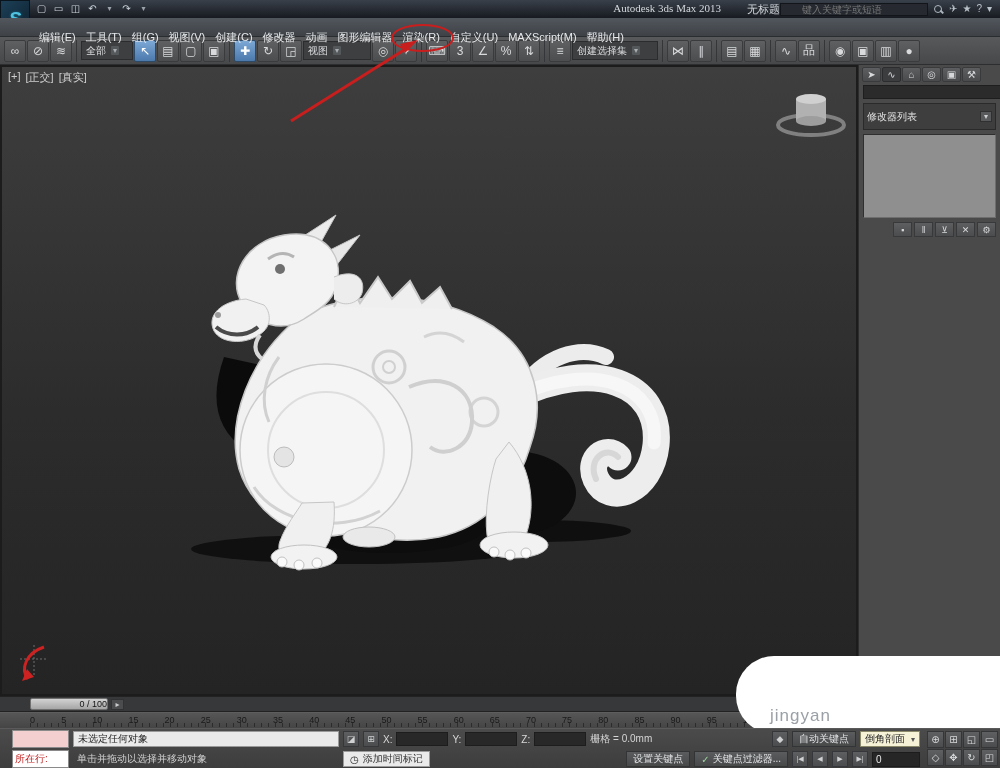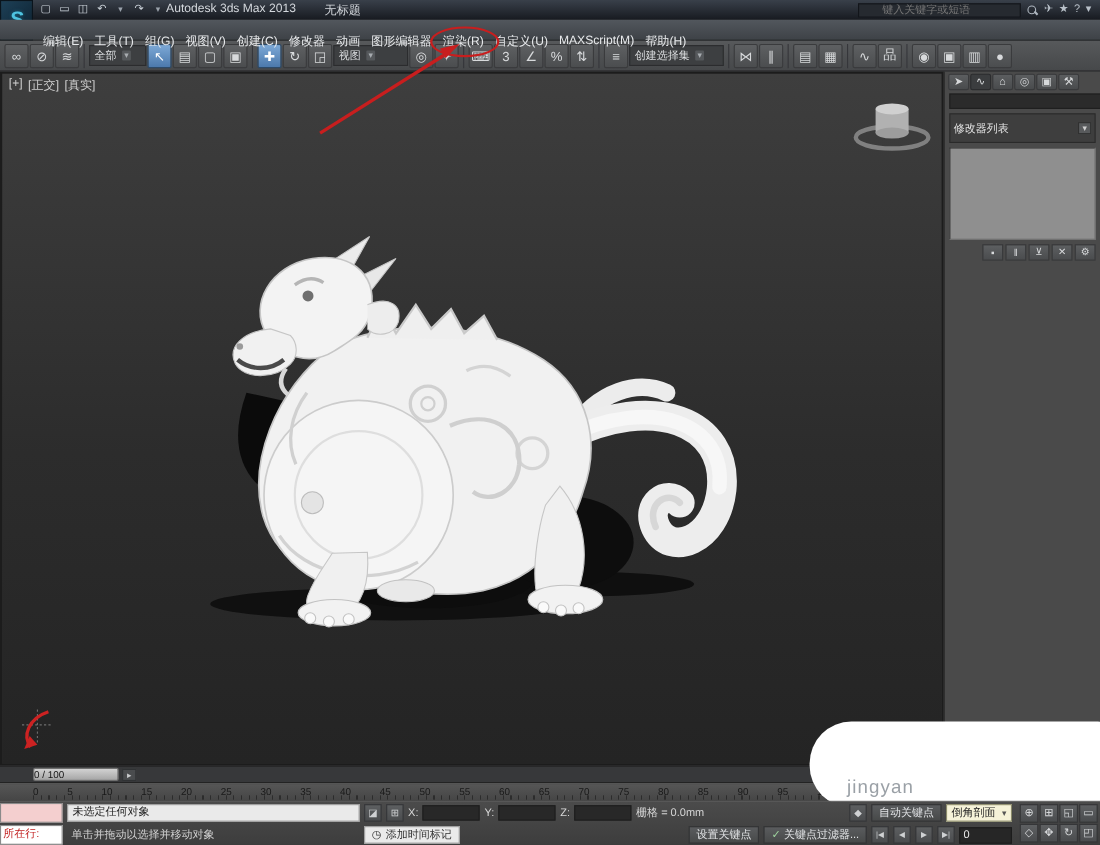--- a/index.html
+++ b/index.html
@@ -13,21 +13,21 @@
     color:#c8ccd2; font-size:11px; z-index:20; }
   .logo { position:absolute; top:0; left:0; width:30px; height:37px; z-index:30;
     background:linear-gradient(135deg,#1d4057,#0c1e2c); border:1px solid #0a141c;
     display:flex; align-items:center; justify-content:center; }
   .logo span { font-size:19px; font-weight:bold; font-style:italic; color:#4fc3e0;
     text-shadow:0 0 3px #1a6f8a; }
   .qat { margin-left:34px; display:flex; align-items:center; gap:2px; }
   .qbtn { min-width:15px; height:14px; color:#ccd3da; font-size:10px; line-height:14px;
     text-align:center; border-radius:2px; }
   .qcaret { font-size:8px; color:#9aa2ab; }
-  .title-wrap { flex:1; display:flex; justify-content:flex-start; gap:26px; color:#d4d8dd; }
+  .title-wrap { flex:1; display:flex; justify-content:flex-end; gap:26px; color:#d4d8dd;font-family:Liberation Serif, serif; }
   .infocenter { display:flex; align-items:center; gap:5px; margin-right:8px; }
   .search-input { width:148px; height:13px; background:#262a30; border:1px solid #12151a;
     color:#8a9097; font-size:10px; padding:0 21px; }
   .mag { position:relative; width:11px; height:11px; display:inline-block; }
   .mag::before { content:""; position:absolute; left:1px; top:1px; width:6px; height:6px;
     border:1.5px solid #aeb6bf; border-radius:50%; }
   .mag::after { content:""; position:absolute; left:7px; top:7px; width:4px; height:1.5px;
     background:#aeb6bf; transform:rotate(45deg); }
   .ic { color:#b9c1c9; font-size:10px; line-height:12px; }
 
@@ -86,35 +86,35 @@
     border:1px solid #2f2f2f; border-right-color:#6e6e6e; border-bottom-color:#6e6e6e; }
   .stacktools { display:flex; justify-content:flex-end; gap:2px; margin:0 4px; }
   .sbtn { width:19px; height:15px; background:linear-gradient(#5d5f61,#4a4c4e); border:1px solid #38393b;
     color:#d8dadc; font-size:9px; display:flex; align-items:center; justify-content:center; }
 
   
   .trackbar { position:absolute; top:696px; left:0; width:858px; height:16px;
     background:#37383a; border:1px solid #222; border-left:none; }
   .tb-handle { position:absolute; left:30px; top:1px; width:78px; height:12px;
     background:linear-gradient(#d2d2d2,#a6a6a6); border:1px solid #6f6f6f; border-radius:2px;
-    color:#151515; font-size:9px; text-align:left; line-height:11px; }
+    color:#151515; font-size:9px; text-align:right; line-height:11px; }
   .tb-next { position:absolute; left:111px; top:2px; width:13px; height:11px;
     background:#4a4c4e; border:1px solid #303234; color:#c9cbcd; font-size:8px;
     display:flex; align-items:center; justify-content:center; }
   .ruler { position:absolute; top:712px; left:0; width:858px; height:16px;
     background:linear-gradient(#565656,#454545); border-top:1px solid #5e5e5e; }
   .ruler-nums { position:absolute; left:30px; right:100px; top:2px; display:flex;
     justify-content:space-between; font-size:9px; color:#191919; }
   .ruler::after { content:""; position:absolute; left:30px; right:100px; bottom:1px; height:4px;
     background:repeating-linear-gradient(90deg,#2c2c2c 0 1px,transparent 1px 7px); }
 
   
   .statusbar { position:absolute; top:728px; left:0; right:0; height:40px;
     background:linear-gradient(#4b4b4b,#3d3d3d); border-top:1px solid #5a5a5a; z-index:12; }
-  .srow { display:flex; align-items:center; height:20px; gap:4px; padding:0 2px 0 0; }
+  .srow { display:flex; align-items:center; height:20px; gap:4px; padding:0 2px 0 12px; }
   .ms-macro { width:57px; height:18px; background:#f4cfcf; border:1px solid #8a8a8a; flex:none; }
   .ms-listener { width:57px; height:18px; background:#fff; border:1px solid #8a8a8a; flex:none;
     color:#c22222; font-size:10px; line-height:16px; padding:0 2px; white-space:nowrap; overflow:hidden; }
   .status-field { width:266px; height:16px; background:#eaeaea; border:1px solid #9a9a9a;
     color:#222; font-size:10px; line-height:14px; padding:0 4px; flex:none;
     white-space:nowrap; overflow:hidden; }
   .prompt-text { width:266px; color:#d2d2d2; font-size:10px; flex:none; padding-left:4px;
     white-space:nowrap; overflow:hidden; }
   .mini { width:16px; height:16px; background:linear-gradient(#5d5f61,#4a4c4e); border:1px solid #36373a;
     color:#cfd1d3; font-size:9px; display:flex; align-items:center; justify-content:center; flex:none; }

